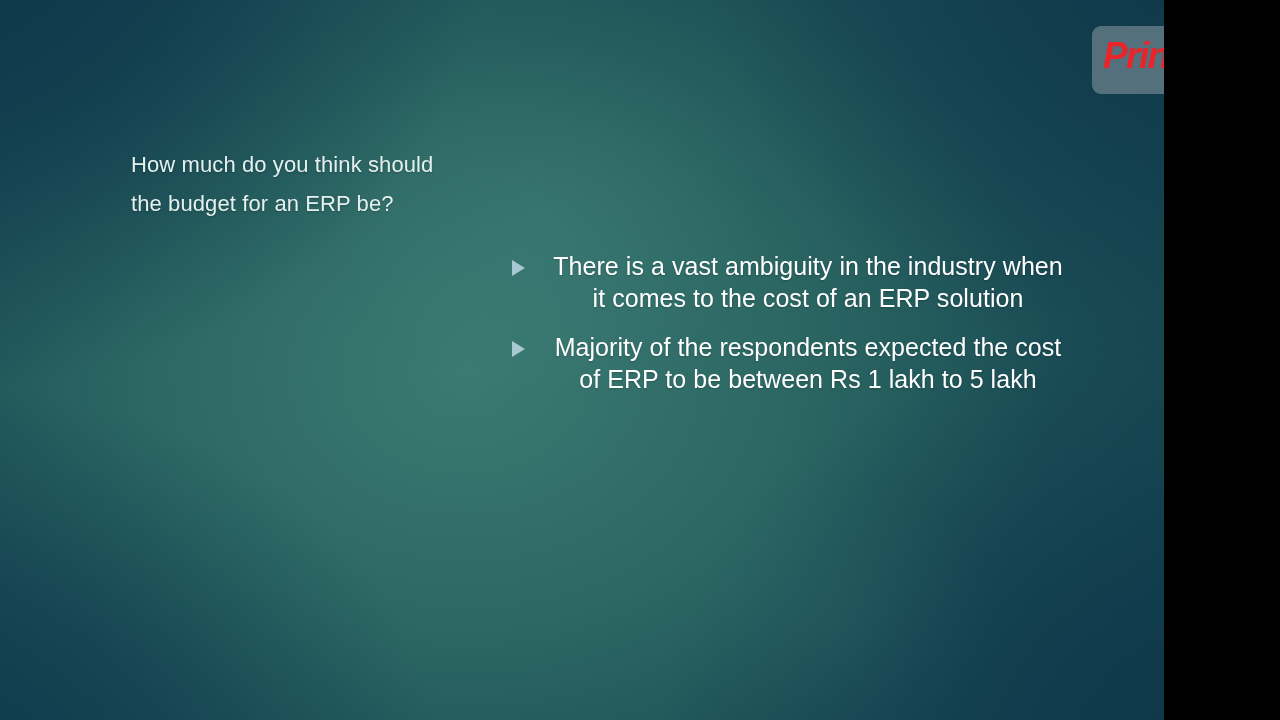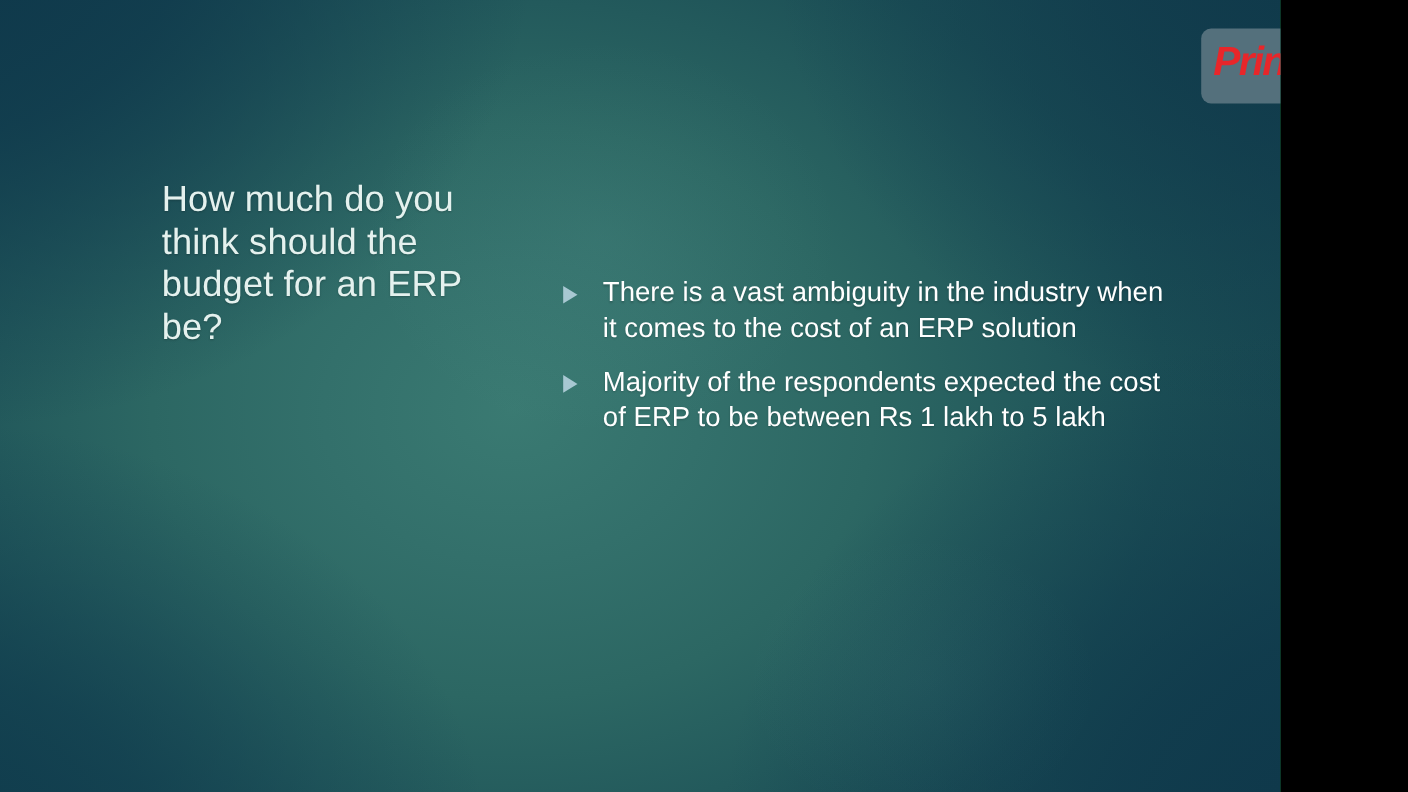--- a/index.html
+++ b/index.html
@@ -120,44 +120,45 @@
   }
 
   
   .title-block {
     position: absolute;
     left: 131px;
     top: 146px;
     width: 310px;
   }
   .title-text {
-    margin: 16px;
+    margin: 0;
     color: #e4f1ee;
     font-family: "Liberation Sans", sans-serif;
-    font-size: 33px;
+    font-size: 22px;
     font-weight: 300;
     line-height: 38.5px;
     letter-spacing: 0.1px;
     text-shadow: 0 1px 2px rgba(0,0,0,0.22);
   }
 
   
   .bullet-list {
     position: absolute;
     left: 508px;
     top: 250px;
     width: 560px;
     margin: 0;
     padding: 0;
     list-style: none;
   }
   .bullet-item {
     position: relative;
     padding-left: 40px;
     margin-bottom: 17px;
+    text-align: center;
   }
   .bullet-item:last-child {
     margin-bottom: 0;
   }
   .bullet-marker {
     position: absolute;
     left: 4px;
     top: 10px;
     width: 0;
     height: 0;

